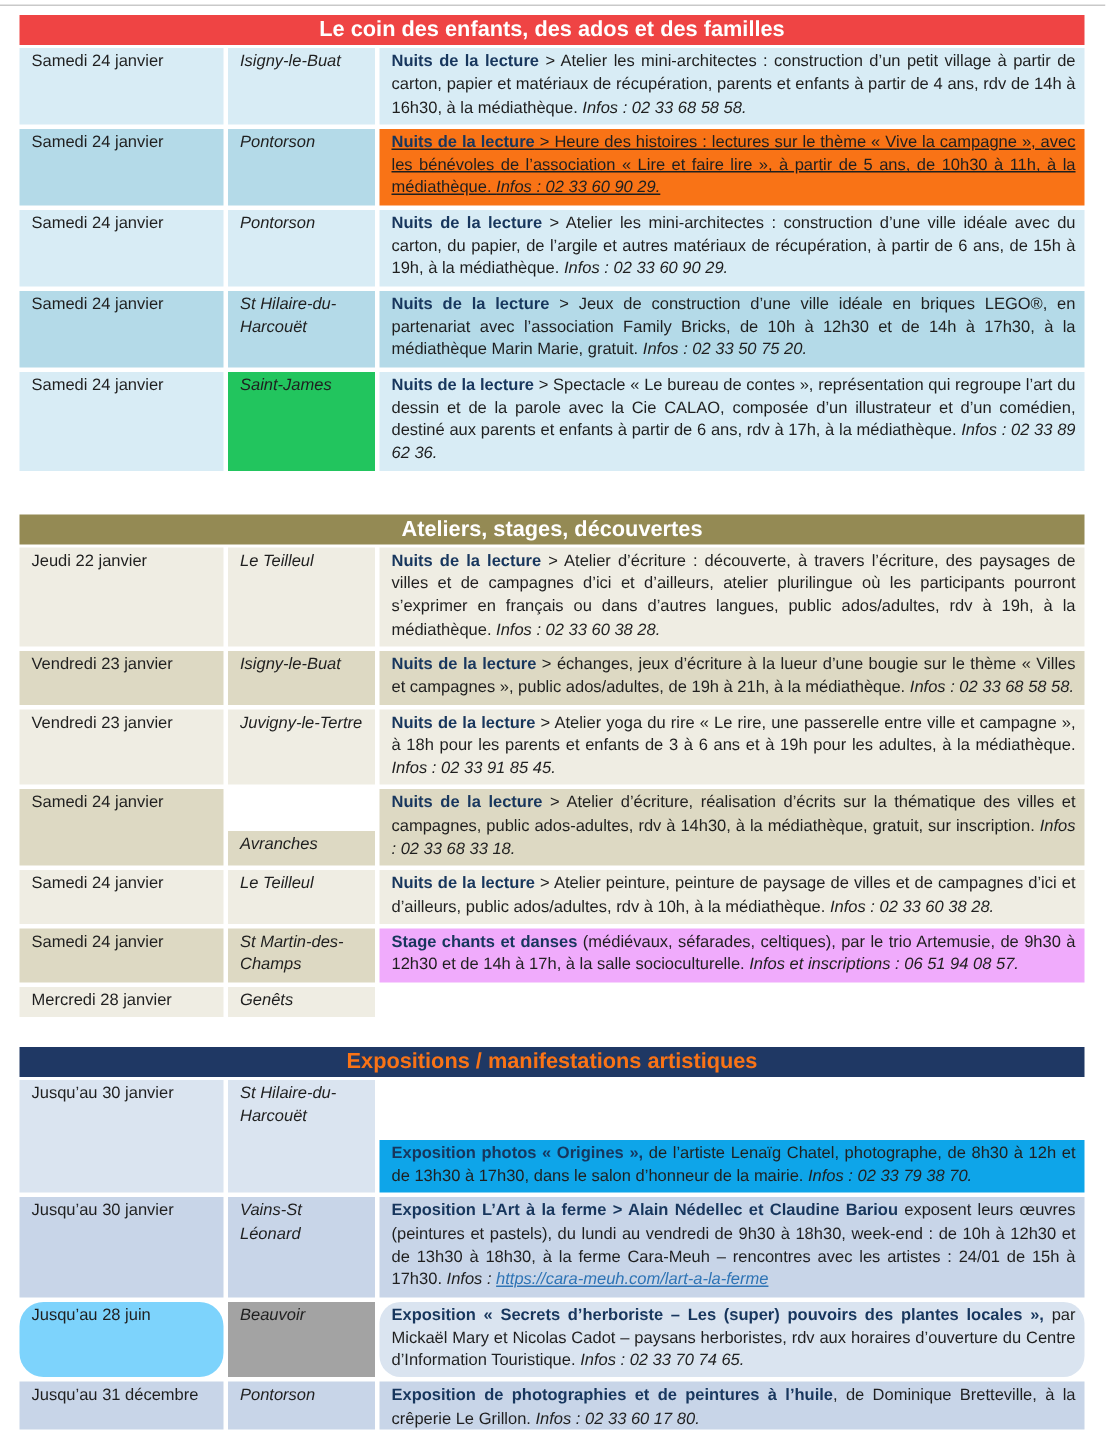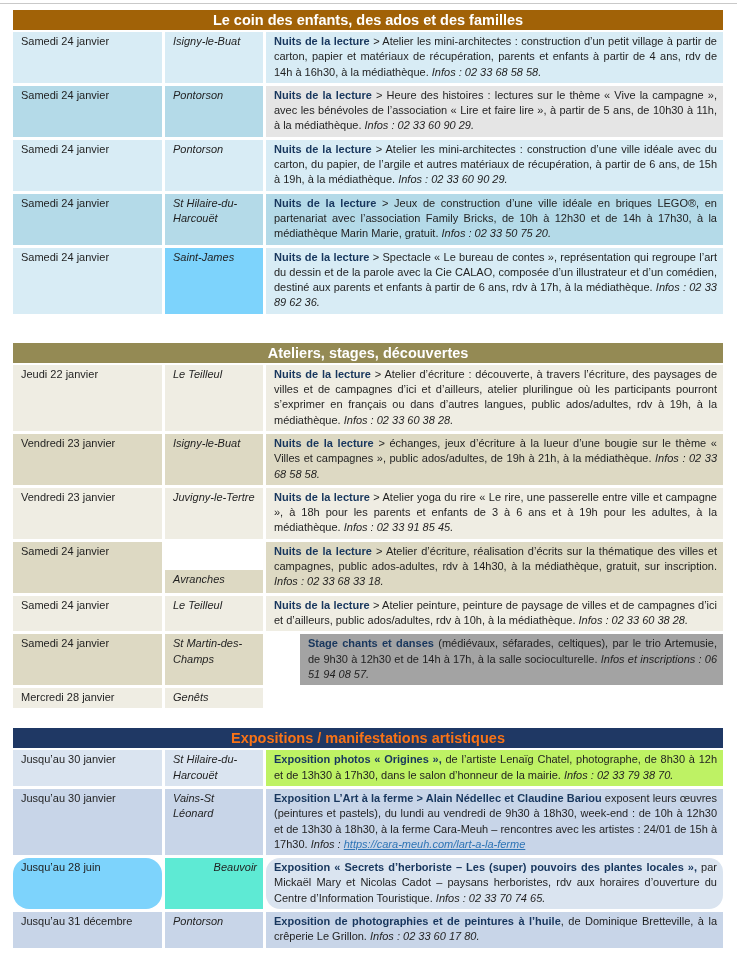--- a/index.html
+++ b/index.html
@@ -35,64 +35,64 @@
     gap: 3px;
     margin-bottom: 3px;
   }
   .cell {
     box-sizing: border-box;
     font-size: 11px;
     line-height: 15.3px;
     padding: 2px 6px 3px 8px;
     color: #1f1f1f;
   }
-  .date { width: 149px; flex: none; }
+  .date { width: 136px; flex: none; }
   .loc  { width: 98px; flex: none; font-style: italic; }
   .desc { flex: 1; text-align: justify; }
   .seg-bold { font-weight: bold; color: #17365d; }
   .seg-italic { font-style: italic; }
   .seg-link { font-style: italic; text-decoration: underline; }
 </style>
 </head>
 <body>
 
 <div class="top-rule"></div>
 
 <div class="content">
   <div id="sections">
   <section class="evt-section">
-    <div class="section-header" style="background: #a16207; color: rgb(255, 255, 255);">Le coin des enfants, des ados et des familles</div>
+    <div class="section-header" style="background: #ef4444; color: rgb(255, 255, 255);">Le coin des enfants, des ados et des familles</div>
     <div class="rows">
   <div class="row">
     <div class="cell date" style="background: rgb(216, 236, 245);">Samedi 24 janvier</div>
     <div class="cell loc" style="background: rgb(216, 236, 245);">Isigny-le-Buat</div>
     <div class="cell desc" style="background: rgb(216, 236, 245);"><span class="seg-bold">Nuits de la lecture</span><span class="seg-regular"> &gt; Atelier les mini-architectes : construction d’un petit village à partir de carton, papier et matériaux de récupération, parents et enfants à partir de 4 ans, rdv de 14h à 16h30, à la médiathèque. </span><span class="seg-italic">Infos : 02 33 68 58 58.</span></div>
   </div>
 
   <div class="row">
     <div class="cell date" style="background: rgb(180, 218, 232);">Samedi 24 janvier</div>
     <div class="cell loc" style="background: rgb(180, 218, 232);">Pontorson</div>
-    <div class="cell desc" style="background: #e5e5e5;"><span class="seg-bold">Nuits de la lecture</span><span class="seg-regular"> &gt; Heure des histoires : lectures sur le thème « Vive la campagne », avec les bénévoles de l’association « Lire et faire lire », à partir de 5 ans, de 10h30 à 11h, à la médiathèque. </span><span class="seg-italic">Infos : 02 33 60 90 29.</span></div>
+    <div class="cell desc" style="background: #f97316; text-decoration: underline;"><span class="seg-bold">Nuits de la lecture</span><span class="seg-regular"> &gt; Heure des histoires : lectures sur le thème « Vive la campagne », avec les bénévoles de l’association « Lire et faire lire », à partir de 5 ans, de 10h30 à 11h, à la médiathèque. </span><span class="seg-italic">Infos : 02 33 60 90 29.</span></div>
   </div>
 
   <div class="row">
     <div class="cell date" style="background: rgb(216, 236, 245);">Samedi 24 janvier</div>
     <div class="cell loc" style="background: rgb(216, 236, 245);">Pontorson</div>
     <div class="cell desc" style="background: rgb(216, 236, 245);"><span class="seg-bold">Nuits de la lecture</span><span class="seg-regular"> &gt; Atelier les mini-architectes : construction d’une ville idéale avec du carton, du papier, de l’argile et autres matériaux de récupération, à partir de 6 ans, de 15h à 19h, à la médiathèque. </span><span class="seg-italic">Infos : 02 33 60 90 29.</span></div>
   </div>
 
   <div class="row">
     <div class="cell date" style="background: rgb(180, 218, 232);">Samedi 24 janvier</div>
     <div class="cell loc" style="background: rgb(180, 218, 232);">St Hilaire-du-Harcouët</div>
     <div class="cell desc" style="background: rgb(180, 218, 232);"><span class="seg-bold">Nuits de la lecture</span><span class="seg-regular"> &gt; Jeux de construction d’une ville idéale en briques LEGO®, en partenariat avec l’association Family Bricks, de 10h à 12h30 et de 14h à 17h30, à la médiathèque Marin Marie, gratuit. </span><span class="seg-italic">Infos : 02 33 50 75 20.</span></div>
   </div>
 
   <div class="row">
     <div class="cell date" style="background: rgb(216, 236, 245);">Samedi 24 janvier</div>
-    <div class="cell loc" style="background: #7dd3fc;">Saint-James</div>
+    <div class="cell loc" style="background: #22c55e;">Saint-James</div>
     <div class="cell desc" style="background: rgb(216, 236, 245);"><span class="seg-bold">Nuits de la lecture</span><span class="seg-regular"> &gt; Spectacle « Le bureau de contes », représentation qui regroupe l’art du dessin et de la parole avec la Cie CALAO, composée d’un illustrateur et d’un comédien, destiné aux parents et enfants à partir de 6 ans, rdv à 17h, à la médiathèque. </span><span class="seg-italic">Infos : 02 33 89 62 36.</span></div>
   </div>
 </div>
   </section>
 
   <section class="evt-section">
     <div class="section-header" style="background: rgb(148, 138, 84); color: rgb(255, 255, 255);">Ateliers, stages, découvertes</div>
     <div class="rows">
   <div class="row">
     <div class="cell date" style="background: rgb(239, 237, 227);">Jeudi 22 janvier</div>
@@ -120,48 +120,48 @@
 
   <div class="row">
     <div class="cell date" style="background: rgb(239, 237, 227);">Samedi 24 janvier</div>
     <div class="cell loc" style="background: rgb(239, 237, 227);">Le Teilleul</div>
     <div class="cell desc" style="background: rgb(239, 237, 227);"><span class="seg-bold">Nuits de la lecture</span><span class="seg-regular"> &gt; Atelier peinture, peinture de paysage de villes et de campagnes d’ici et d’ailleurs, public ados/adultes, rdv à 10h, à la médiathèque. </span><span class="seg-italic">Infos : 02 33 60 38 28.</span></div>
   </div>
 
   <div class="row">
     <div class="cell date" style="background: rgb(221, 217, 195);">Samedi 24 janvier</div>
     <div class="cell loc" style="background: rgb(221, 217, 195);">St Martin-des-Champs</div>
-    <div class="cell desc" style="background: #a3a3a3; margin-left: 34px;"><span class="seg-bold">Stage chants et danses</span><span class="seg-regular"> (médiévaux, séfarades, celtiques), par le trio Artemusie, de 9h30 à 12h30 et de 14h à 17h, à la salle socioculturelle. </span><span class="seg-italic">Infos et inscriptions : 06 51 94 08 57.</span></div>
+    <div class="cell desc" style="background: #f0abfc;"><span class="seg-bold">Stage chants et danses</span><span class="seg-regular"> (médiévaux, séfarades, celtiques), par le trio Artemusie, de 9h30 à 12h30 et de 14h à 17h, à la salle socioculturelle. </span><span class="seg-italic">Infos et inscriptions : 06 51 94 08 57.</span></div>
   </div>
 
   <div class="row">
     <div class="cell date" style="background: rgb(239, 237, 227);">Mercredi 28 janvier</div>
     <div class="cell loc" style="background: rgb(239, 237, 227);">Genêts</div>
   </div>
 </div>
   </section>
 
   <section class="evt-section">
     <div class="section-header" style="background: rgb(31, 56, 100); color: #f97316;">Expositions / manifestations artistiques</div>
     <div class="rows">
   <div class="row">
     <div class="cell date" style="background: rgb(218, 228, 240);">Jusqu’au 30 janvier</div>
     <div class="cell loc" style="background: rgb(218, 228, 240);">St Hilaire-du-Harcouët</div>
-    <div class="cell desc" style="background: #bef264;"><span class="seg-bold">Exposition photos « Origines »,</span><span class="seg-regular"> de l’artiste Lenaïg Chatel, photographe, de 8h30 à 12h et de 13h30 à 17h30, dans le salon d’honneur de la mairie. </span><span class="seg-italic">Infos : 02 33 79 38 70.</span></div>
+    <div class="cell desc" style="background: #0ea5e9; margin-top: 40px;"><span class="seg-bold">Exposition photos « Origines »,</span><span class="seg-regular"> de l’artiste Lenaïg Chatel, photographe, de 8h30 à 12h et de 13h30 à 17h30, dans le salon d’honneur de la mairie. </span><span class="seg-italic">Infos : 02 33 79 38 70.</span></div>
   </div>
 
   <div class="row">
     <div class="cell date" style="background: rgb(200, 213, 232);">Jusqu’au 30 janvier</div>
     <div class="cell loc" style="background: rgb(200, 213, 232);">Vains-St Léonard</div>
     <div class="cell desc" style="background: rgb(200, 213, 232);"><span class="seg-bold">Exposition L’Art à la ferme &gt; Alain Nédellec et Claudine Bariou</span><span class="seg-regular"> exposent leurs œuvres (peintures et pastels), du lundi au vendredi de 9h30 à 18h30, week-end : de 10h à 12h30 et de 13h30 à 18h30, à la ferme Cara-Meuh – rencontres avec les artistes : 24/01 de 15h à 17h30. </span><span class="seg-italic">Infos : </span><a href="#" class="seg-link" style="color: rgb(46, 116, 181);">https://cara-meuh.com/lart-a-la-ferme</a></div>
   </div>
 
   <div class="row">
     <div class="cell date" style="background: #7dd3fc; border-radius: 16px;">Jusqu’au 28 juin</div>
-    <div class="cell loc" style="background: #5eead4; text-align: right;">Beauvoir</div>
+    <div class="cell loc" style="background: #a3a3a3;">Beauvoir</div>
     <div class="cell desc" style="background: rgb(218, 228, 240); border-radius: 14px;"><span class="seg-bold">Exposition « Secrets d’herboriste – Les (super) pouvoirs des plantes locales »,</span><span class="seg-regular"> par Mickaël Mary et Nicolas Cadot – paysans herboristes, rdv aux horaires d’ouverture du Centre d’Information Touristique. </span><span class="seg-italic">Infos : 02 33 70 74 65.</span></div>
   </div>
 
   <div class="row">
     <div class="cell date" style="background: rgb(200, 213, 232);">Jusqu’au 31 décembre</div>
     <div class="cell loc" style="background: rgb(200, 213, 232);">Pontorson</div>
     <div class="cell desc" style="background: rgb(200, 213, 232);"><span class="seg-bold">Exposition de photographies et de peintures à l’huile</span><span class="seg-regular">, de Dominique Bretteville, à la crêperie Le Grillon. </span><span class="seg-italic">Infos : 02 33 60 17 80.</span></div>
   </div>
 </div>
   </section>

